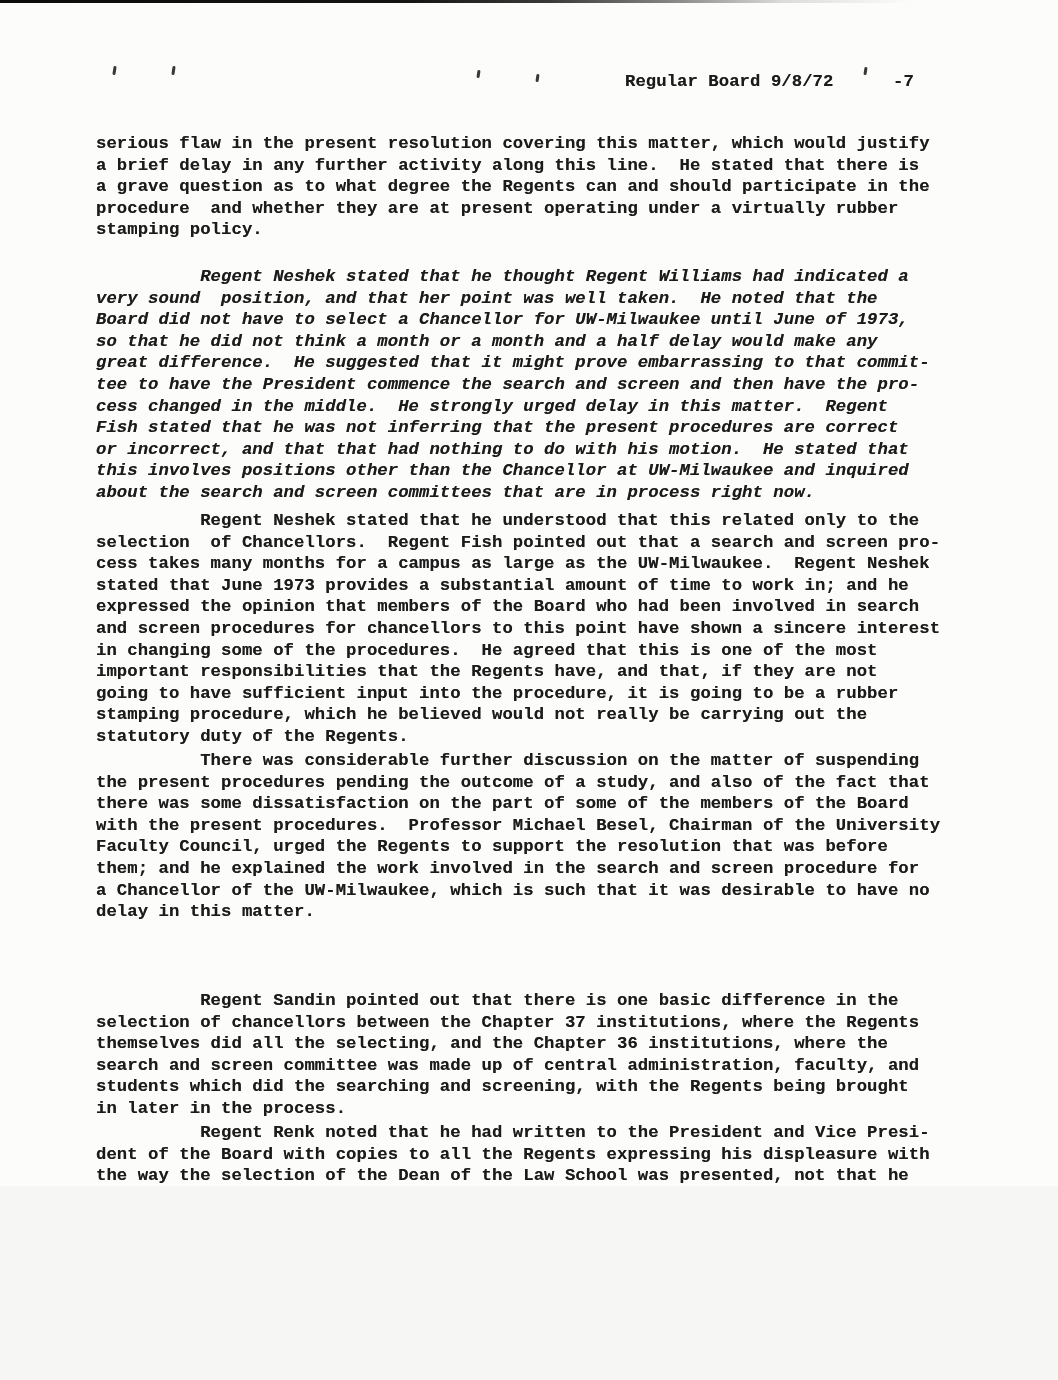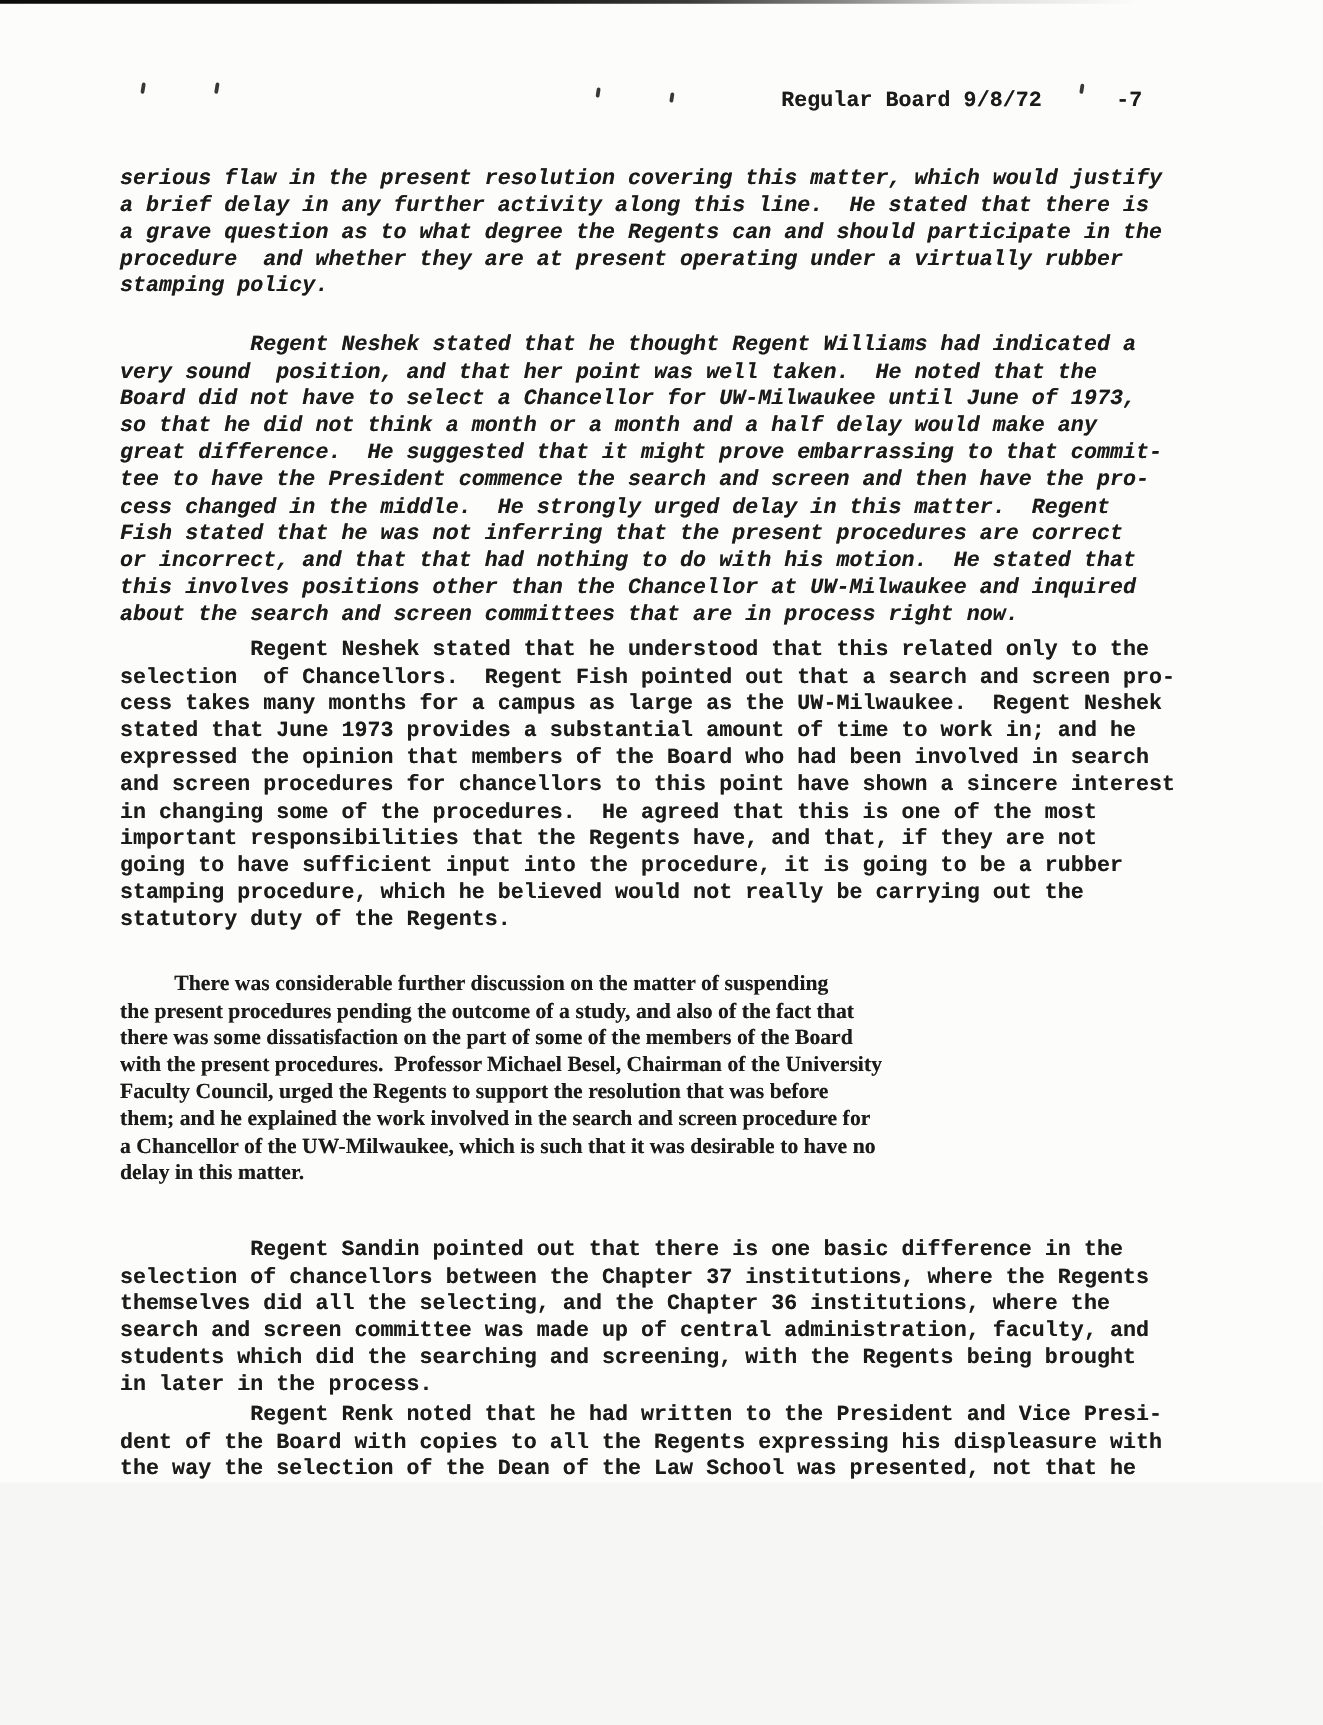--- a/index.html
+++ b/index.html
@@ -28,24 +28,24 @@
     font-weight: bold;
     font-size: 17.3px;
     line-height: 21.6px;
     letter-spacing: 0.05px;
     white-space: pre;
     text-shadow: 0 0 0.5px rgba(10,10,10,0.55);
   }
   .header-title   { position: absolute; top: 71px; left: 625px; }
   .header-pageno  { position: absolute; top: 71px; left: 893px; }
   .para { position: absolute; left: 96px; width: 880px; }
-  .para-1 { top: 133px; font-style: italic; }
+  .para-1 { top: 133px; }
   .para-2 { top: 266px; font-style: italic; }
   .para-3 { top: 510px; }
-  .para-4 { top: 776px; font-family: Liberation Serif, serif; }
+  .para-4 { top: 750px; }
   .para-5 { top: 990px; }
   .para-6 { top: 1122px; }
   .footer-pageno { position: absolute; top: 1258px; left: 516px; }
   
   .speck {
     position: absolute;
     width: 3px; height: 9px;
     background: #1c1c1c;
     border-radius: 2px;
     transform: rotate(9deg);

